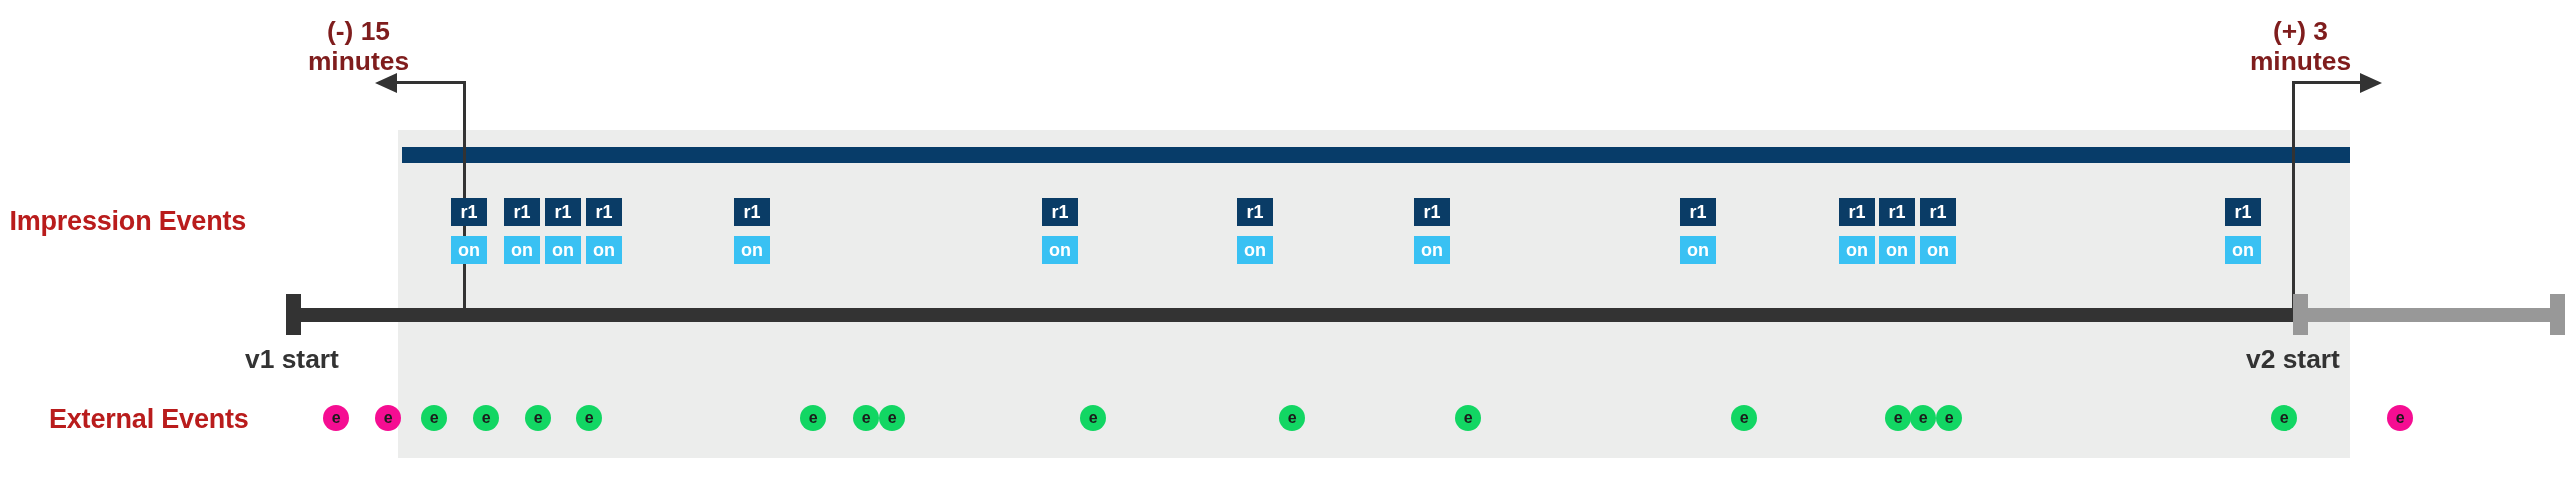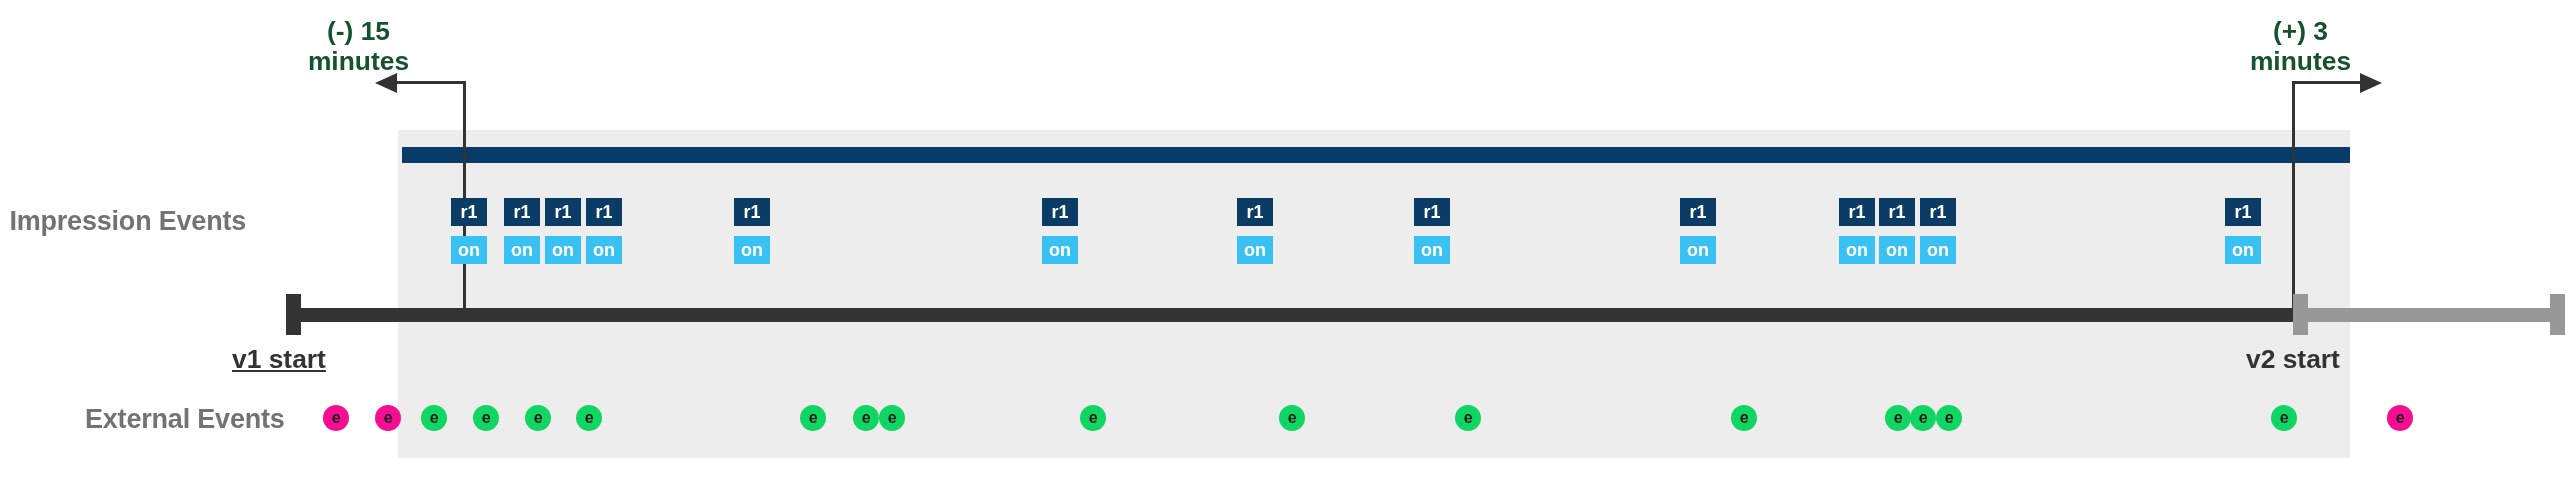--- a/index.html
+++ b/index.html
@@ -31,44 +31,43 @@
     left:402px;
     top:147px;
     width:1948px;
     height:16px;
     background:#073c69;
   }
 
   
   .row-label{
     position:absolute;
-    color:#737373;
+    color:#b91c1c;
     font-weight:700;
     white-space:nowrap;
   }
   .row-label.impressions{
     left:9.4px;
     top:206px;
     font-size:27px;
     letter-spacing:-0.2px;
   }
   .row-label.external{
     left:49px;
     top:404px;
     font-size:27px;
     letter-spacing:-0.2px;
-    margin-left:36px;
   }
 
   
   .callout{
     position:absolute;
     width:207px;
     text-align:center;
-    color:#14532d;
+    color:#7f1d1d;
     font-size:26.4px;
     font-weight:700;
     line-height:1.12;
     white-space:pre-line;
   }
   .callout.left{ left:255px;  top:17px; }
   .callout.right{ left:2197px; top:17px; }
 
   
   .guide{
@@ -135,21 +134,21 @@
   .tl-cap.v2-end{   left:2550px; background:#989898; }
 
   .tl-label{
     position:absolute;
     color:#333333;
     font-size:26.4px;
     font-weight:700;
     white-space:nowrap;
     top:344px;
   }
-  .tl-label.v1{ left:232px;text-decoration:underline; }
+  .tl-label.v1{ left:245px; }
   .tl-label.v2{ left:2246px; }
 
   
   .dot{
     position:absolute;
     top:405px;
     width:26.4px;
     height:26.4px;
     border-radius:50%;
     display:flex;

